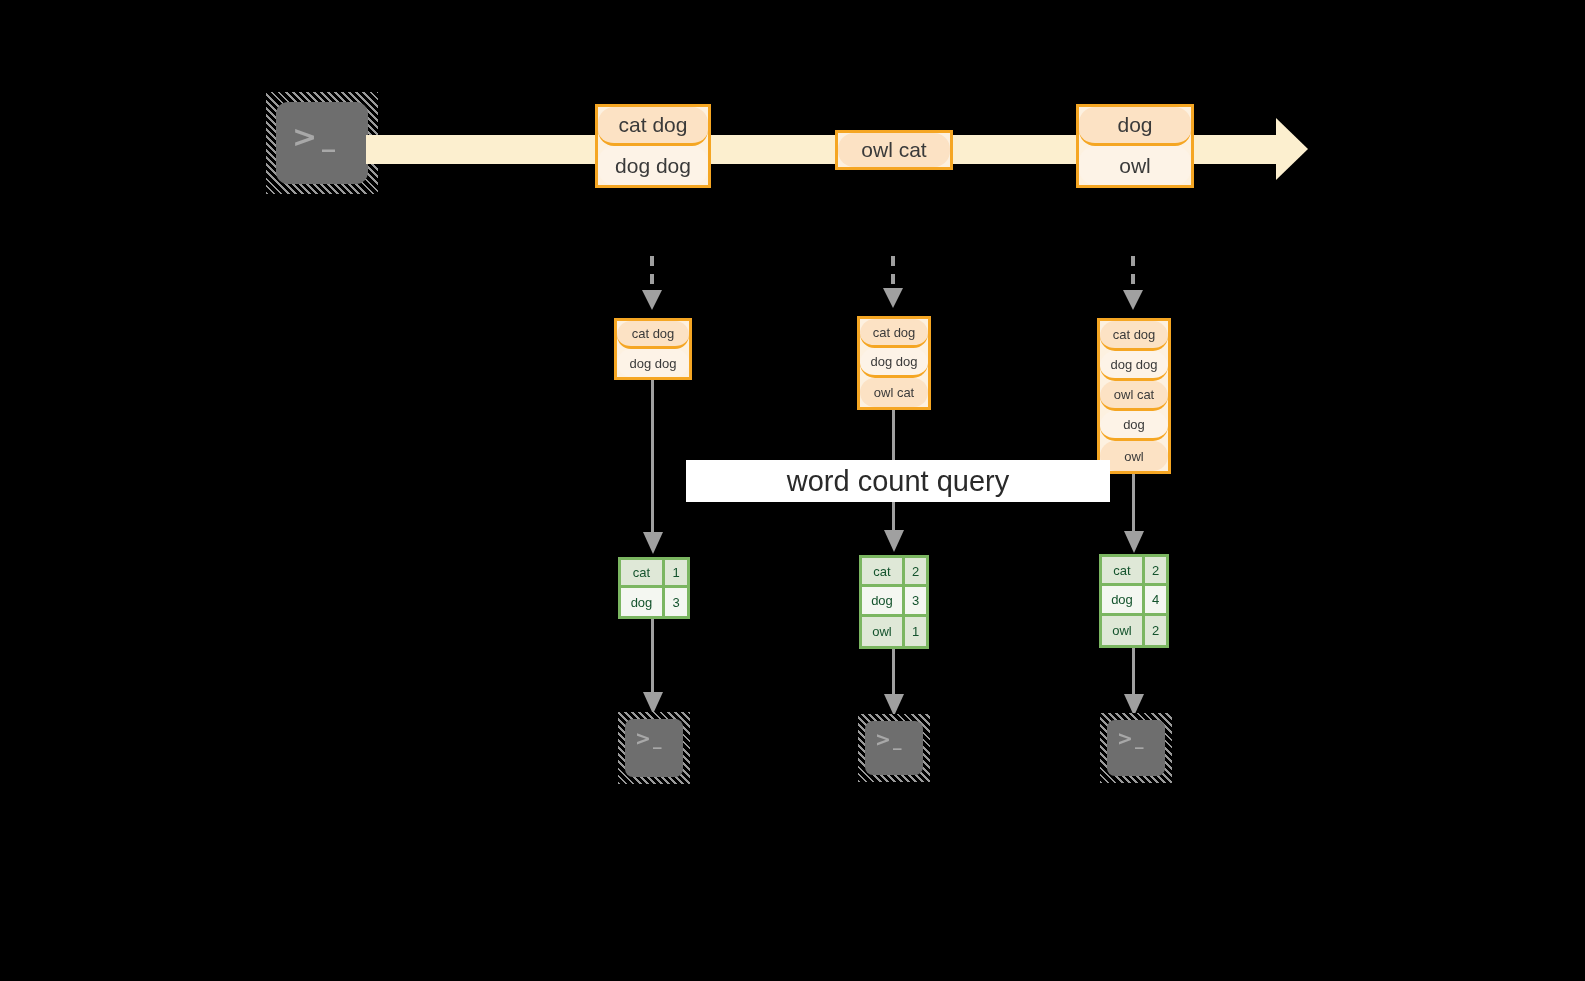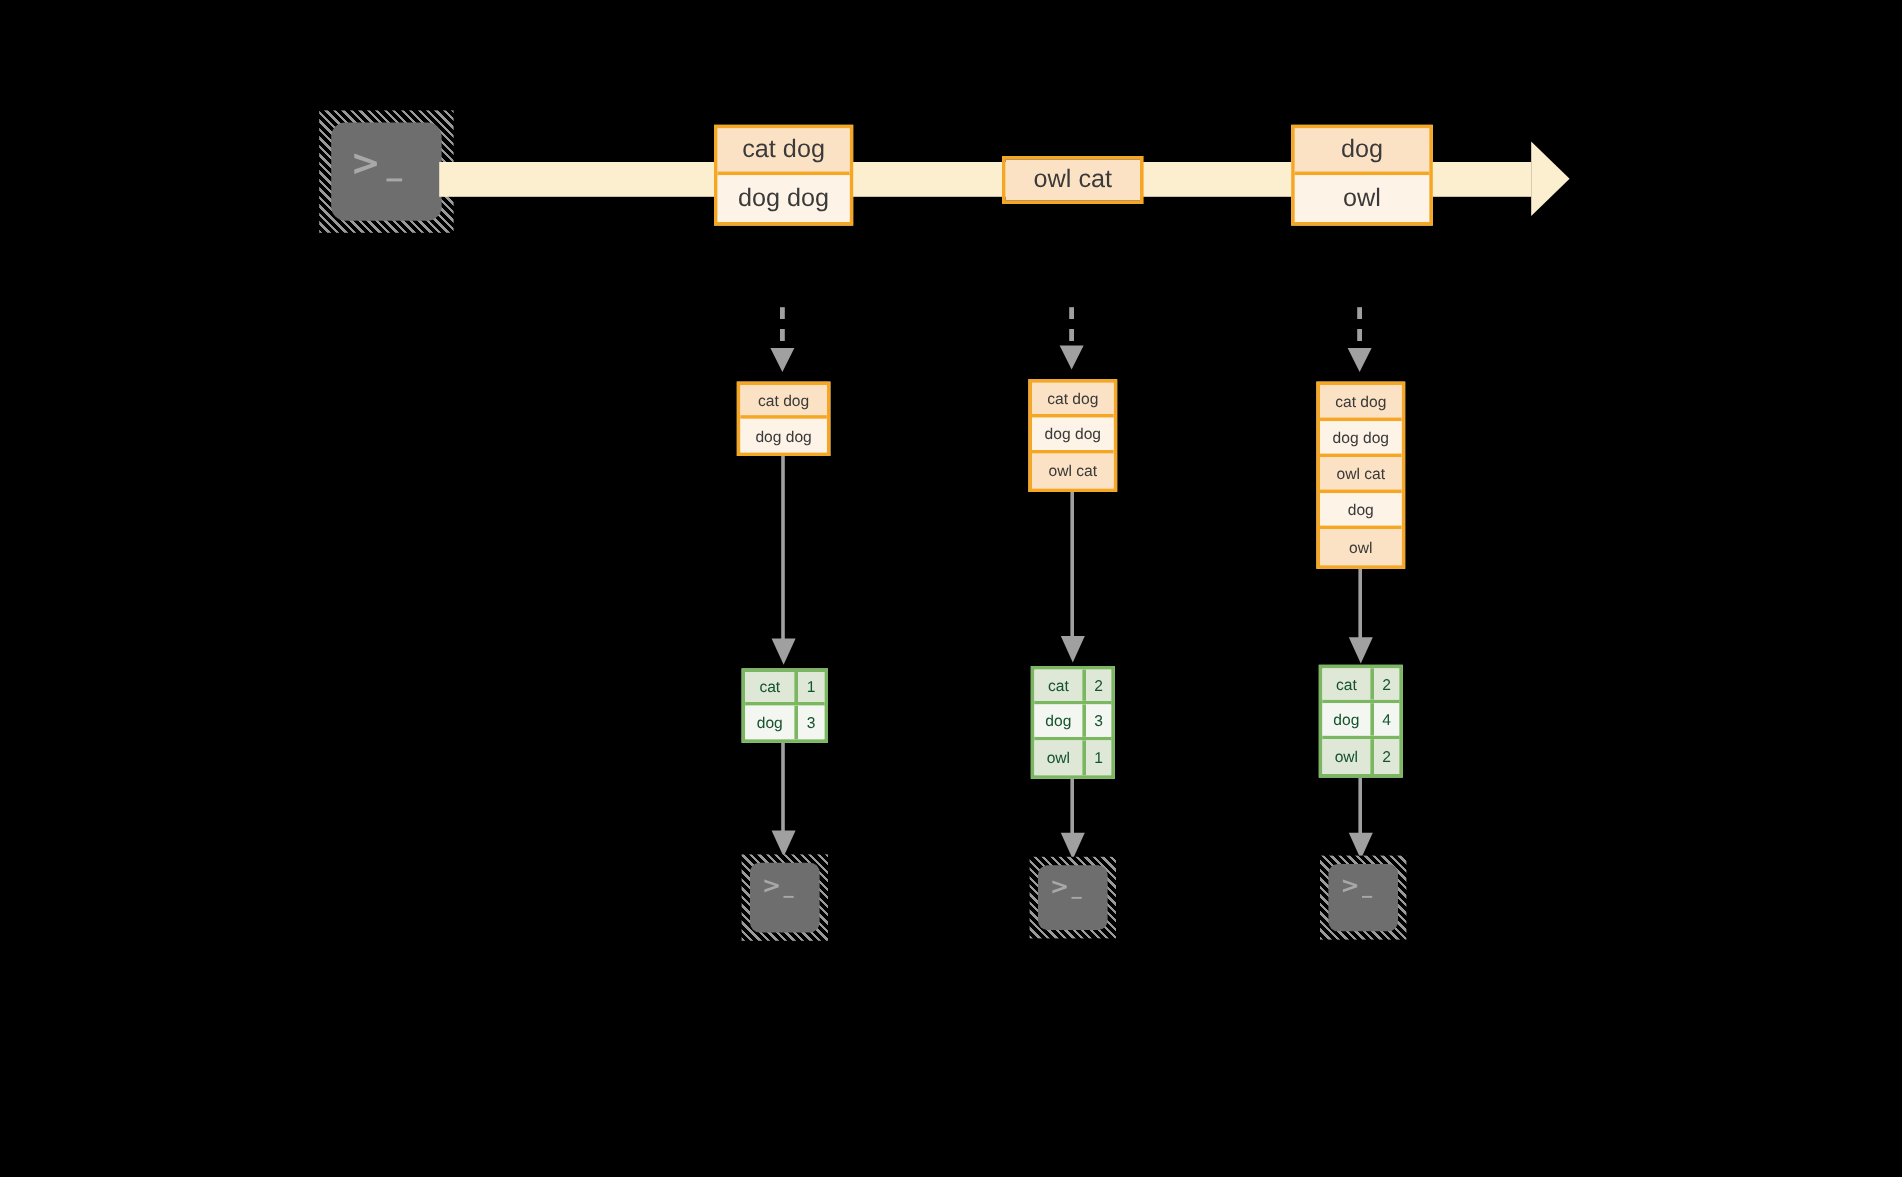--- a/index.html
+++ b/index.html
@@ -72,20 +72,21 @@
     background: #fdf1e0;
   }
   .msgrow {
     box-sizing: border-box;
     display: flex;
     align-items: center;
     justify-content: center;
     color: #3a3a3a;
     white-space: nowrap;
     border-bottom: 3px solid #f5a623;
+    border-radius: 16px;
   }
   .msgrow:last-child { border-bottom: none; }
   .msgrow.dark  { background: #fce2c4; }
   .msgrow.light { background: #fdf3e7; }
 
   
   .restable {
     position: absolute;
     box-sizing: border-box;
     border: 3px solid #7bb661;
@@ -270,14 +271,15 @@
   <div class="conn-line" style="left:1132px; top:648px; width:3px; height:52px;"></div>
   <div class="conn-head" style="left:1124px; top:694px; border-width:22px 10px 0 10px;"></div>
 
   <div class="term small" style="left:1100px; top:713px; width:72px; height:70px;">
     <div class="term-inner">
       <span class="term-prompt term-chev" style="left:10px; top:9px; font-size:19px;">&gt;</span>
       <span class="term-prompt term-us" style="left:28px; top:11px; font-size:17px;">_</span>
     </div>
   </div>
 
+  <div class="banner" style="left:686px; top:460px; width:424px; height:42px; font-size:29px;">word count query</div>
 
 </div>
 
 </body></html>

